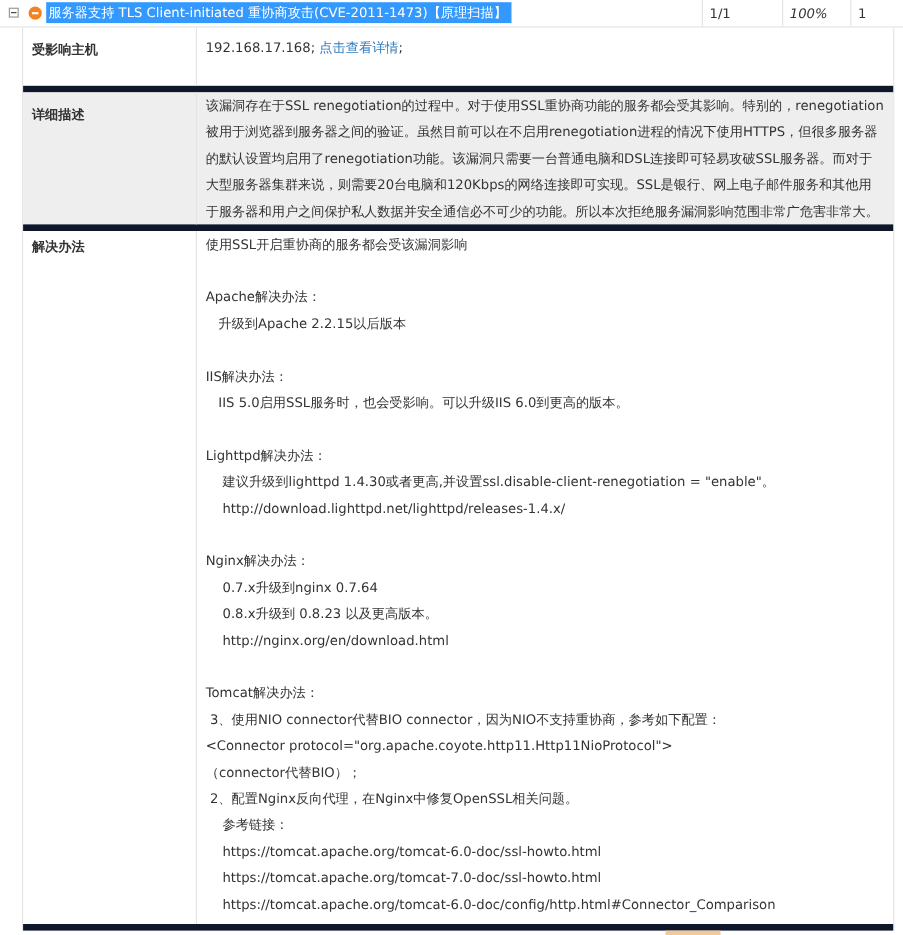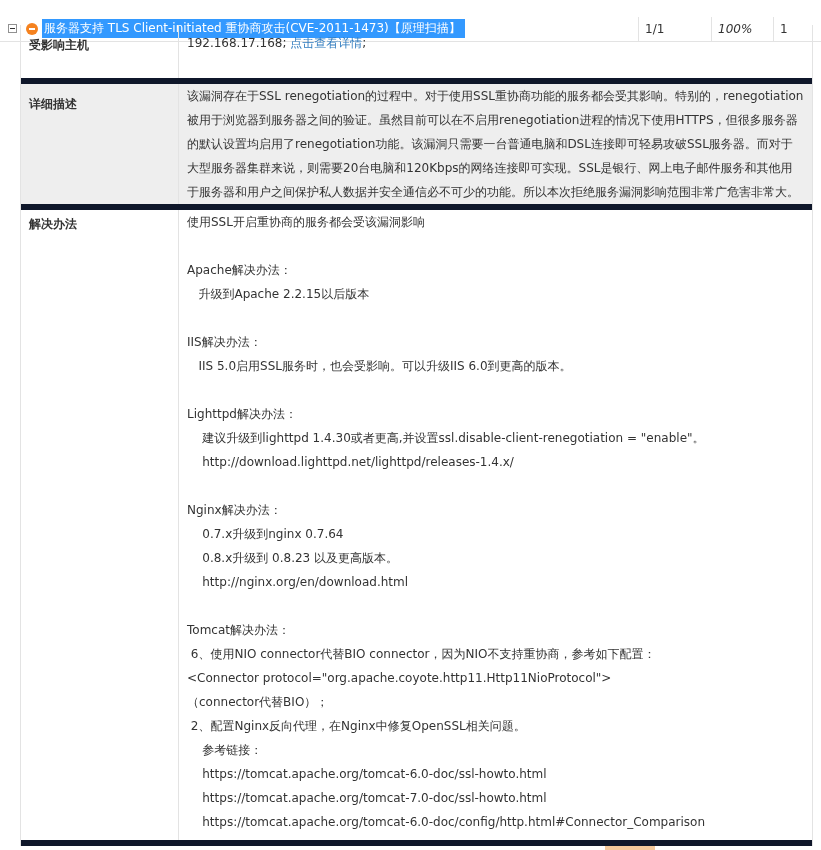--- a/index.html
+++ b/index.html
@@ -1,19 +1,19 @@
 <!DOCTYPE html>
 <html><head>
 <meta charset="utf-8">
 <style>
   html, body { margin:0; padding:0; background:#ffffff; }
   body { width:821px; height:850px; overflow:hidden; position:relative;
          font-family:"DejaVu Sans","Liberation Sans",sans-serif; font-size:12px; color:#333; }
   .header-row { position:absolute; left:0; top:0; width:821px; height:24px;
-                border-bottom:1px solid #e3e3e3; background:#fff;margin-top:17px; }
+                border-bottom:1px solid #e3e3e3; background:#fff; }
   .toggle { position:absolute; left:8px; top:7px; width:9px; height:9px;
             border:1px solid #919191; background:#fff; box-sizing:border-box; }
   .toggle::after { content:""; position:absolute; left:1px; top:3px; width:5px; height:1px; background:#333; }
   .sev-icon { position:absolute; left:26px; top:6px; width:12px; height:12px; border-radius:50%;
               background:#f5821f; }
   .sev-icon::after { content:""; position:absolute; left:3px; top:5px; width:6px; height:2px; background:#fff; }
   .title { position:absolute; left:42px; top:2px; height:19px; line-height:19px;
            background:#3399ff; color:#fff; padding:0 4px 0 2px; font-size:12px; white-space:nowrap; }
   .col { position:absolute; top:0; height:24px; line-height:24px; border-left:1px solid #e3e3e3;
          padding-left:6px; color:#333; }
@@ -66,21 +66,21 @@
       <div class="line">Lighttpd解决办法：</div>
       <div class="line">    建议升级到lighttpd 1.4.30或者更高,并设置ssl.disable-client-renegotiation = "enable"。</div>
       <div class="line">    http://download.lighttpd.net/lighttpd/releases-1.4.x/</div>
       <div class="line"></div>
       <div class="line">Nginx解决办法：</div>
       <div class="line">    0.7.x升级到nginx 0.7.64</div>
       <div class="line">    0.8.x升级到 0.8.23 以及更高版本。</div>
       <div class="line">    http://nginx.org/en/download.html</div>
       <div class="line"></div>
       <div class="line">Tomcat解决办法：</div>
-      <div class="line"> 6、使用NIO connector代替BIO connector，因为NIO不支持重协商，参考如下配置：</div>
+      <div class="line"> 3、使用NIO connector代替BIO connector，因为NIO不支持重协商，参考如下配置：</div>
       <div class="line">&lt;Connector protocol="org.apache.coyote.http11.Http11NioProtocol"&gt;</div>
       <div class="line">（connector代替BIO）；</div>
       <div class="line"> 2、配置Nginx反向代理，在Nginx中修复OpenSSL相关问题。</div>
       <div class="line">    参考链接：</div>
       <div class="line">    https://tomcat.apache.org/tomcat-6.0-doc/ssl-howto.html</div>
       <div class="line">    https://tomcat.apache.org/tomcat-7.0-doc/ssl-howto.html</div>
       <div class="line">    https://tomcat.apache.org/tomcat-6.0-doc/config/http.html#Connector_Comparison</div>
     </div>
   </div>
 </div>

